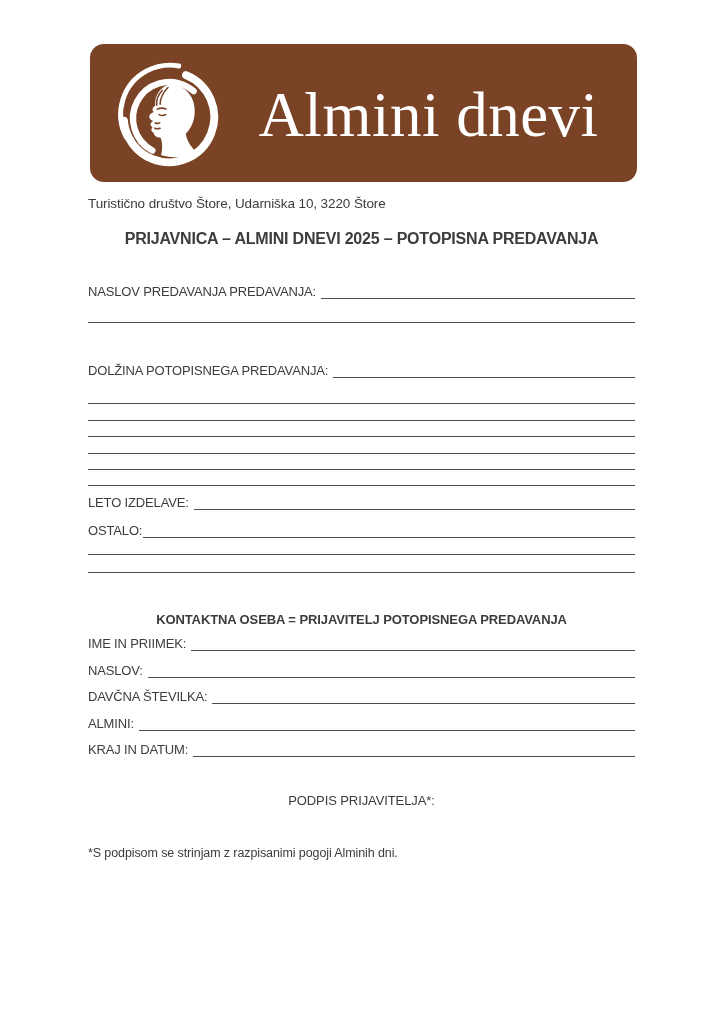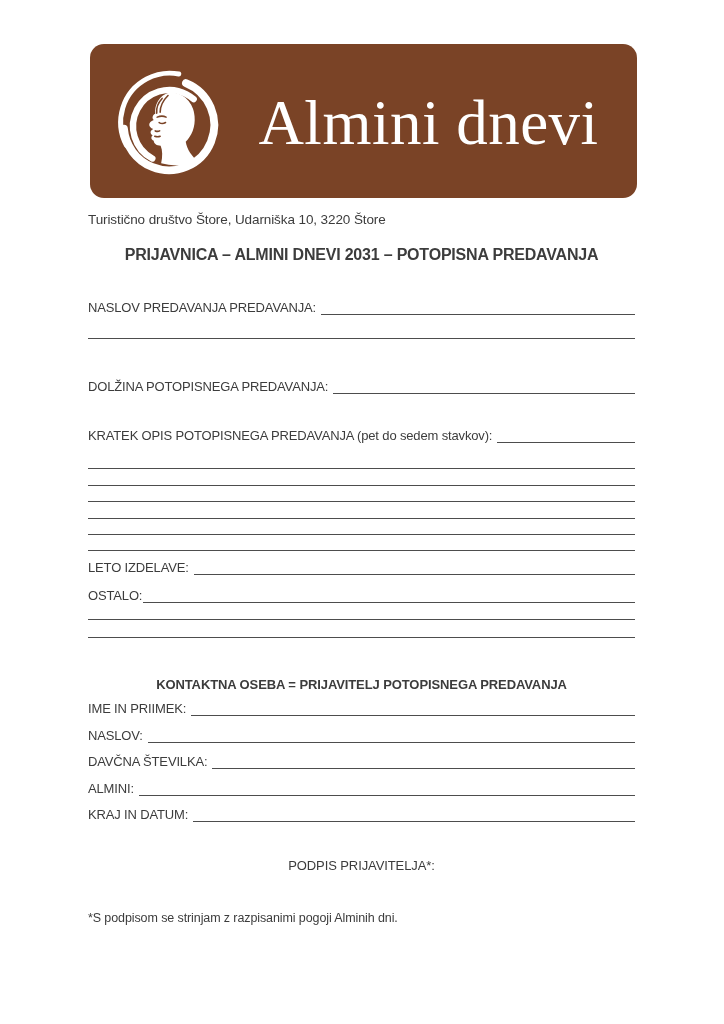--- a/index.html
+++ b/index.html
@@ -3,21 +3,21 @@
 <meta charset="utf-8">
 <style>
   * { margin:0; padding:0; box-sizing:border-box; }
   html,body { background:#ffffff; }
   body { width:724px; height:1024px; font-family:"Liberation Sans", sans-serif; }
   .page {
     position:relative; width:724px; height:1024px; background:#ffffff;
     padding:0 89px 0 88px; color:#3c3c3c; overflow:hidden;
   }
   .banner {
-    margin-top:44px; margin-left:2px; width:547px; height:154px;
+    margin-top:44px; margin-left:2px; width:547px; height:138px;
     background:#7a4326; border-radius:14px;
     display:flex; align-items:center;
   }
   .logo { width:118px; height:118px; margin-left:20px; margin-top:8px; flex:none; }
   .brand {
     flex:1; text-align:center; font-family:"Liberation Serif", serif;
     font-size:63px; line-height:70px; color:#ffffff; margin-top:4px;
     padding-right:8px; letter-spacing:0.5px; white-space:nowrap;
   }
   .org { margin-top:13px; font-size:13.5px; line-height:18px; letter-spacing:-0.1px; }
@@ -69,37 +69,33 @@
         <path d="M 45.5 71.5 Q 48.5 72.5 51 71.5"></path>
         <path d="M 53 33 Q 46.5 40 47.5 48"></path>
         <path d="M 59 30 Q 51 38 51 47"></path>
       </g>
     </svg>
     <div class="brand">Almini dnevi</div>
   </div>
 
   <div class="org">Turistično društvo Štore, Udarniška 10, 3220 Štore</div>
 
-  <div class="form-title">PRIJAVNICA – ALMINI DNEVI 2031 – POTOPISNA PREDAVANJA</div>
+  <div class="form-title">PRIJAVNICA – ALMINI DNEVI 2025 – POTOPISNA PREDAVANJA</div>
 
   <div class="frow" style="margin-top:32px;">
     <span class="lbl">NASLOV PREDAVANJA PREDAVANJA:</span>
     <span class="wline"></span>
   </div>
   <div class="fullline" style="height:24px;"></div>
 
   <div class="frow" style="margin-top:37px;">
     <span class="lbl">DOLŽINA POTOPISNEGA PREDAVANJA:</span>
     <span class="wline"></span>
   </div>
 
-  <div class="frow" style="margin-top:31px;">
-    <span class="lbl">KRATEK OPIS POTOPISNEGA PREDAVANJA (pet do sedem stavkov):</span>
-    <span class="wline"></span>
-  </div>
   <div class="fullline" style="height:26px;"></div>
   <div class="fullline" style="height:17px;"></div>
   <div class="fullline" style="height:16px;"></div>
   <div class="fullline" style="height:17px;"></div>
   <div class="fullline" style="height:16px;"></div>
   <div class="fullline" style="height:16px;"></div>
 
   <div class="frow" style="margin-top:6px;">
     <span class="lbl">LETO IZDELAVE:</span>
     <span class="wline"></span>

